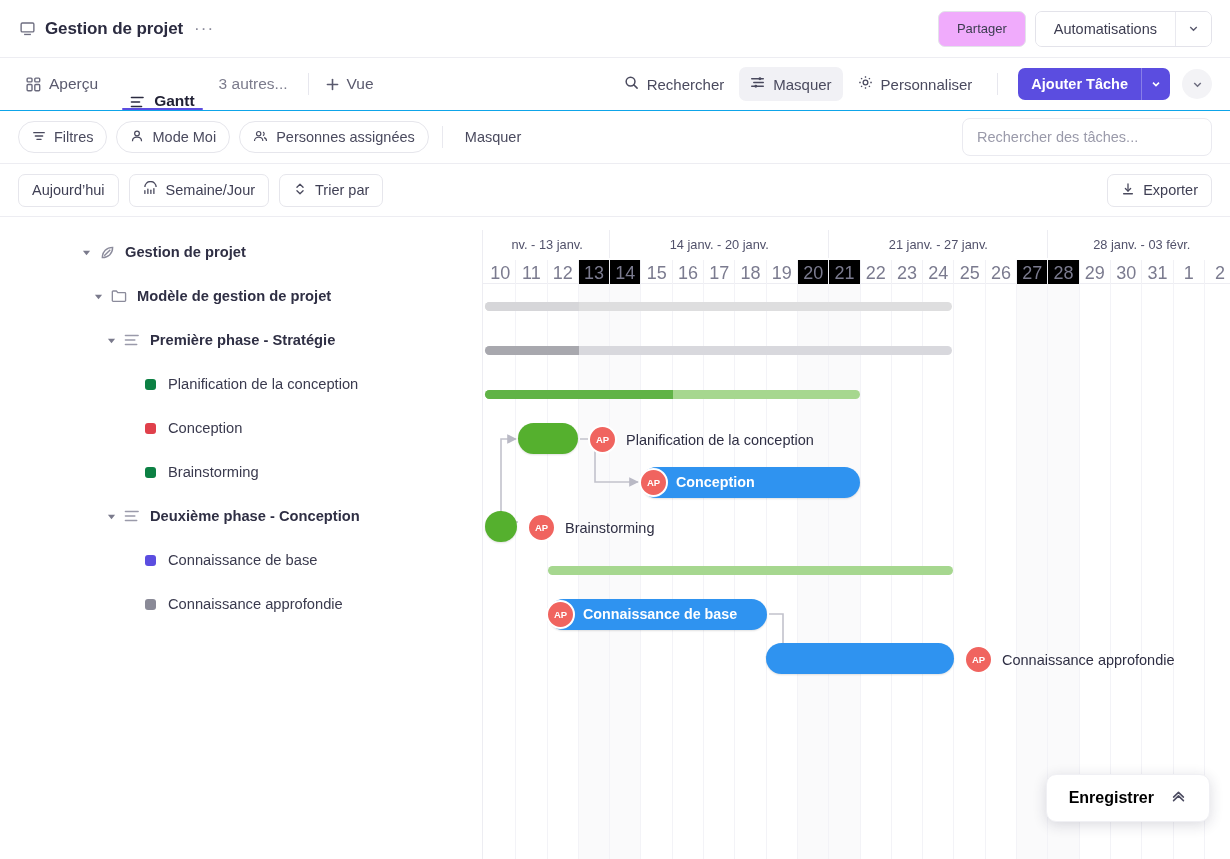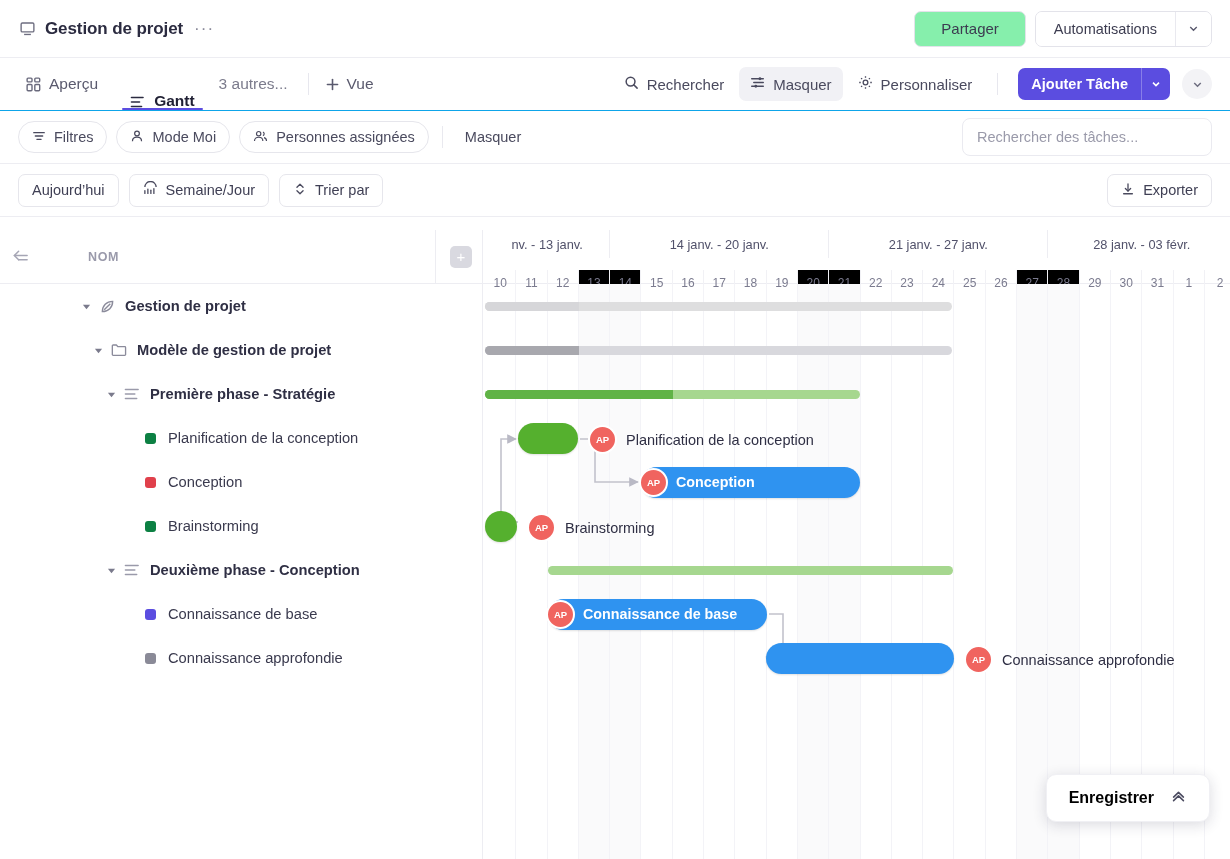--- a/index.html
+++ b/index.html
@@ -19,22 +19,22 @@
   }
   .proj-icon {
     width: 18px; height: 18px; margin-right: 9px;
     display: inline-flex; align-items: center; justify-content: center;
     color: #656575;
   }
   .proj-title { font-size: 17px; font-weight: 700; color: #2b2b40; letter-spacing: -0.1px; }
   .dots { margin-left: 11px; color: #8a8a9a; font-size: 17px; letter-spacing: 1px; cursor: pointer; }
   .topbar-right { margin-left: auto; display: flex; align-items: center; gap: 9px; }
   .btn-outline {
-    height: 36px; padding: 0 26px; border: 1px solid #e3e3ea; border-radius: 7px;
-    background: #86efac; font-size: 15px; color: #3c3c50; cursor: pointer;
+    height: 36px; padding: 0 18px; border: 1px solid #e3e3ea; border-radius: 7px;
+    background: #f0abfc; font-size: 13px; color: #3c3c50; cursor: pointer;
     display: inline-flex; align-items: center; font-family: inherit;
   }
   .btn-split { display: inline-flex; border: 1px solid #e3e3ea; border-radius: 7px; overflow: hidden; background: #fff; }
   .btn-split > .seg {
     height: 34px; padding: 0 18px; display: inline-flex; align-items: center;
     font-size: 14.5px; color: #3c3c50; cursor: pointer; background: #fff; border: 0;
     font-family: inherit;
   }
   .btn-split > .caret { padding: 0 11px; border-left: 1px solid #e9e9ef; }
 
@@ -155,22 +155,22 @@
   .gantt { flex: 1; position: relative; overflow: hidden; background: #fff; }
   .g-head { height: 54px; position: relative; border-bottom: 1px solid #ededf2; }
   .g-weeks { height: 28px; position: relative; }
   .g-week {
     position: absolute; top: 0; height: 28px; display: flex; align-items: center;
     justify-content: center; font-size: 12.8px; color: #51516a;
     border-right: 1px solid #ededf2; box-sizing: border-box;
   }
   .g-days { position: absolute; top: 28px; left: 0; right: 0; height: 26px; }
   .g-day {
-    position: absolute; top: 12px; height: 26px; display: flex; align-items: center;
-    justify-content: center; font-size: 12px; color: #7b7b8f;
+    position: absolute; top: 2px; height: 26px; display: flex; align-items: center;
+    justify-content: center; font-size: 18px; color: #7b7b8f;
     border-right: 1px solid #f1f1f5; box-sizing: border-box;
   }
   .g-day.wk { background: #000000; }
   .g-body { position: absolute; top: 54px; left: 0; right: 0; bottom: 0; }
   .g-col {
     position: absolute; top: 0; bottom: 0; border-right: 1px solid #f3f3f7; box-sizing: border-box;
   }
   .g-col.wk { background: #fafafb; }
   .bar { position: absolute; border-radius: 10px; }
   .bar.summary { height: 9px; border-radius: 5px; }
@@ -385,32 +385,20 @@
           </svg>
         </span>
         <span>Exporter</span>
       </button>
     </div>
   </div>
 
   <div class="main">
 
     <div class="left-pane">
-      <div class="lp-head">
-        <span class="collapse-ico">
-          <svg width="19" height="17" viewBox="0 0 20 18" fill="none" stroke="#a6a6b5" stroke-width="1.6" stroke-linecap="round" stroke-linejoin="round">
-            <path d="M8 3.5 3.5 8 8 12.5"></path>
-              <line x1="3.5" y1="8" x2="17" y2="8"></line>
-              <line x1="8" y1="12.5" x2="17" y2="12.5"></line>
-          </svg>
-        </span>
-        <span class="col-name">NOM</span>
-        <span class="lp-head-divider"></span>
-        <span class="add-col">+</span>
-      </div>
       <div class="tree" id="tree">
           <div class="trow lvl0">
             <span class="twist">
               <svg width="9" height="9" viewBox="0 0 10 10" fill="#7a7a8c">
                 <path d="M1 3 L9 3 L5 8 z"></path>
               </svg>
             </span>
             <span class="ticon">
               <svg width="15" height="15" viewBox="0 0 16 16" fill="none" stroke="#8b8b9b" stroke-width="1.5">
                 <path d="M2.5 13.5C2.5 7 7 2.5 13.5 2.5c0 6.5-4.5 11-11 11z"></path>

